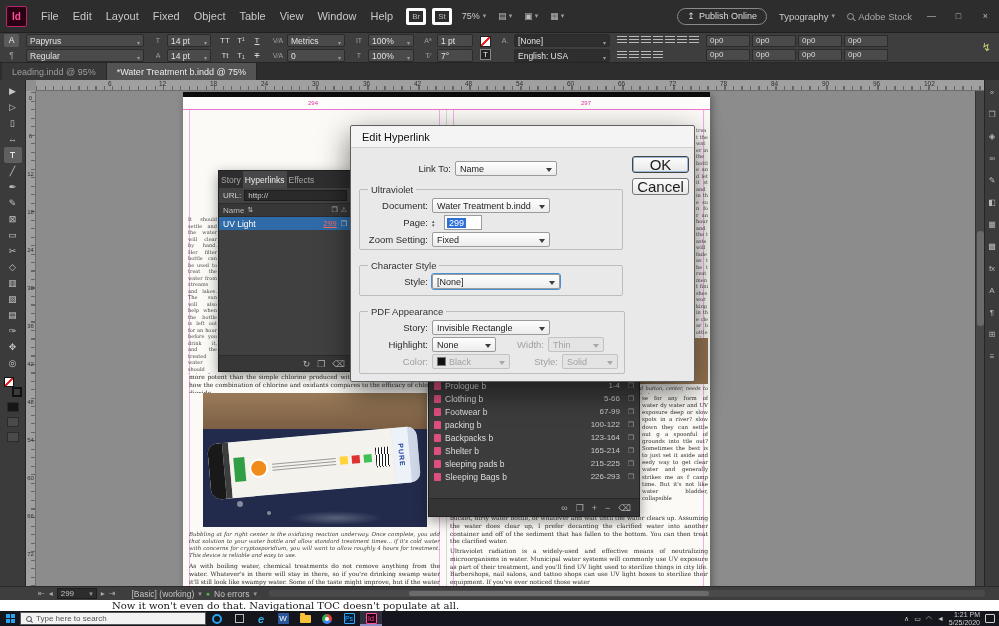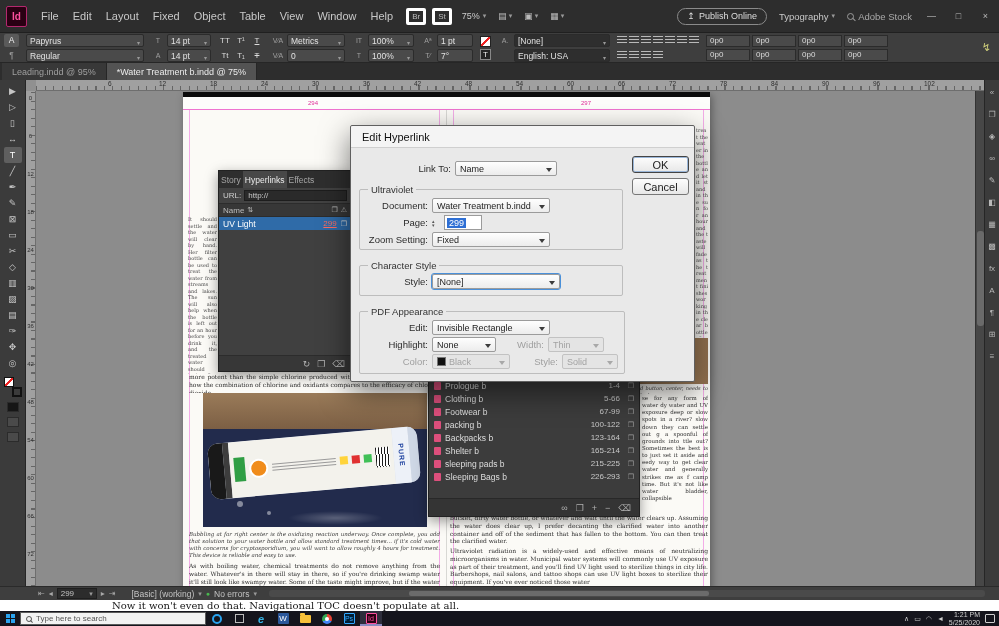--- a/index.html
+++ b/index.html
@@ -139,21 +139,21 @@
   .grp legend{font-size:9.5px;color:#333;padding:0 3px;margin-left:2px;}
   .frow{display:flex;align-items:center;height:17px;gap:4px;}
   .flbl{width:62px;flex:0 0 62px;text-align:right;color:#2c2c2c;}
   .dis-t{color:#9f9f9f;}
   .flbl.dis{color:#9f9f9f;}
   .ldd{height:15px;background:linear-gradient(#fefefe,#ececec);border:1px solid #9b9b9b;border-radius:2px;display:flex;align-items:center;padding:0 14px 0 4px;position:relative;font-size:9px;color:#1d1d1d;white-space:nowrap;overflow:hidden;}
   .ldd::after{content:"";position:absolute;right:4px;top:5.5px;border:3px solid transparent;border-top:4px solid #3c3c3c;}
   .ldd.dis{color:#a2a2a2;background:#e4e4e4;border-color:#c2c2c2;}
   .ldd.dis::after{border-top-color:#a8a8a8;}
   .ldd.focus{outline:1px solid #4a90d9;}
-  .btn{position:absolute;left:281px;width:57px;height:17px;background:linear-gradient(#fdfdfd,#e7e7e7);border:1px solid #777;border-radius:3px;font-size:11px;display:flex;align-items:center;justify-content:center;color:#1c1c1c;}
+  .btn{position:absolute;left:281px;width:57px;height:17px;background:linear-gradient(#fdfdfd,#e7e7e7);border:1px solid #777;border-radius:3px;font-size:15px;display:flex;align-items:center;justify-content:center;color:#1c1c1c;}
   .btn.default{border-color:#444;box-shadow:inset 0 0 0 1px #9ab6d8;}
   .spin2{display:flex;flex-direction:column;justify-content:center;font-size:5px;line-height:4px;color:#555;width:8px;flex:0 0 auto;}
   .pagefield{width:38px;height:15px;background:#fff;border:1px solid #9b9b9b;display:flex;align-items:center;padding:0 2px;}
   .pagefield .sel{background:#2e6fd4;color:#fff;padding:0 2px;font-size:9px;}
   .swb{width:9px;height:9px;background:#111;border:1px solid #777;margin-right:3px;flex:0 0 auto;}
 
   
   .statusbar{position:absolute;left:0;right:0;top:586px;height:14px;background:#3e3e3e;border-top:1px solid #2a2a2a;display:flex;align-items:center;gap:4px;padding:0 6px 0 38px;font-size:8.5px;color:#c2c2c2;z-index:60;}
   .sb-ic{font-size:8px;color:#a8a8a8;}
   .sb-field{width:40px;height:11px;background:#2c2c2c;border:1px solid #1f1f1f;display:flex;align-items:center;justify-content:space-between;padding:0 3px;font-size:8px;}
@@ -666,21 +666,21 @@
           <legend>Character Style</legend>
           <div class="frow">
             <span class="flbl">Style:</span>
             <span class="ldd focus" style="width:128px">[None]</span>
           </div>
         </fieldset>
 
         <fieldset class="grp" style="top:158px;height:68px">
           <legend>PDF Appearance</legend>
           <div class="frow">
-            <span class="flbl">Edit:</span>
+            <span class="flbl">Story:</span>
             <span class="ldd" style="width:118px">Invisible Rectangle</span>
           </div>
           <div class="frow">
             <span class="flbl">Highlight:</span>
             <span class="ldd" style="width:64px">None</span>
             <span class="dis-t" style="width:44px;text-align:right">Width:</span>
             <span class="ldd dis" style="width:56px">Thin</span>
           </div>
           <div class="frow">
             <span class="flbl dis">Color:</span>

